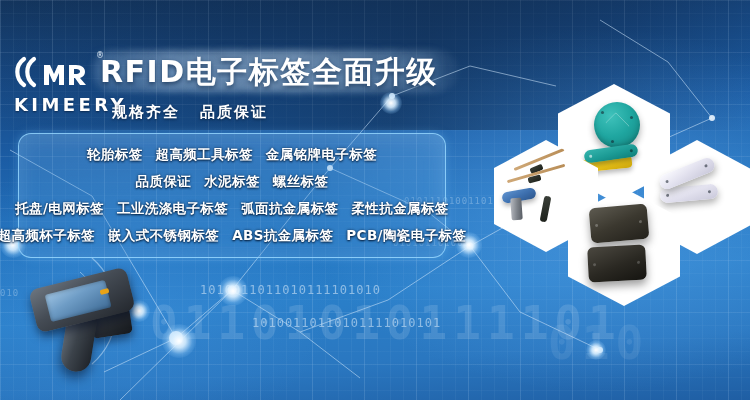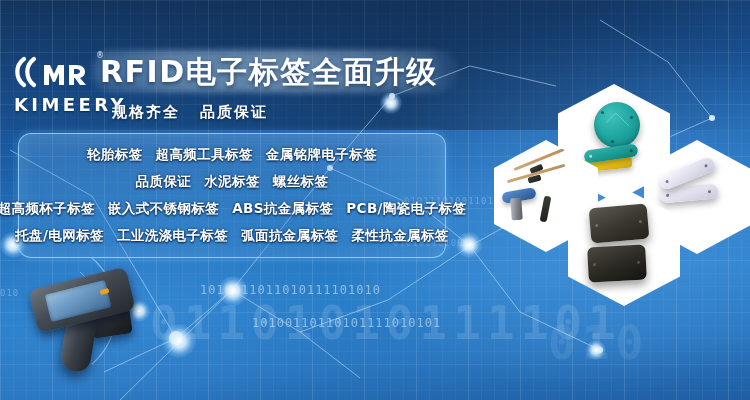--- a/index.html
+++ b/index.html
@@ -265,30 +265,30 @@
       <span>轮胎标签</span>
       <span>超高频工具标签</span>
       <span>金属铭牌电子标签</span>
     </div>
     <div class="panel-row">
       <span>品质保证</span>
       <span>水泥标签</span>
       <span>螺丝标签</span>
     </div>
     <div class="panel-row">
+      <span>托盘/电网标签</span>
+      <span>工业洗涤电子标签</span>
+      <span>弧面抗金属标签</span>
+      <span>柔性抗金属标签</span>
+    </div>
+    <div class="panel-row">
       <span>超高频杯子标签</span>
       <span>嵌入式不锈钢标签</span>
       <span>ABS抗金属标签</span>
       <span>PCB/陶瓷电子标签</span>
-    </div>
-    <div class="panel-row">
-      <span>托盘/电网标签</span>
-      <span>工业洗涤电子标签</span>
-      <span>弧面抗金属标签</span>
-      <span>柔性抗金属标签</span>
     </div>
   </div>
 
   <div class="hex" style="left:558px; top:84px; width:112px; height:118px;">
     <div class="hex-inner">
       <div class="pd disc" style="left:36px; top:18px;">
         <span class="dot-hole" style="left:7px; top:9px;"></span>
         <span class="dot-hole" style="left:36px; top:14px;"></span>
         <span class="dot-hole" style="left:17px; top:38px;"></span>
       </div>

